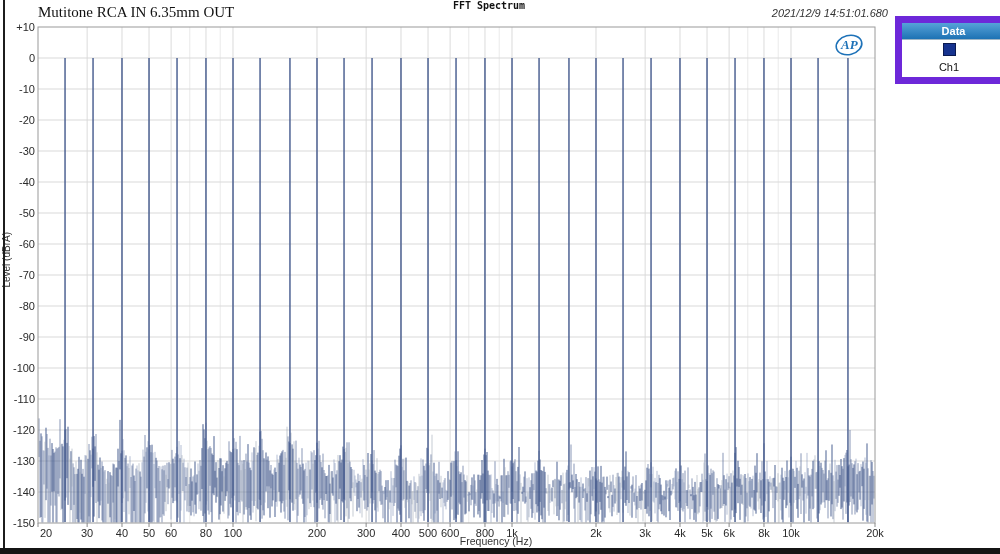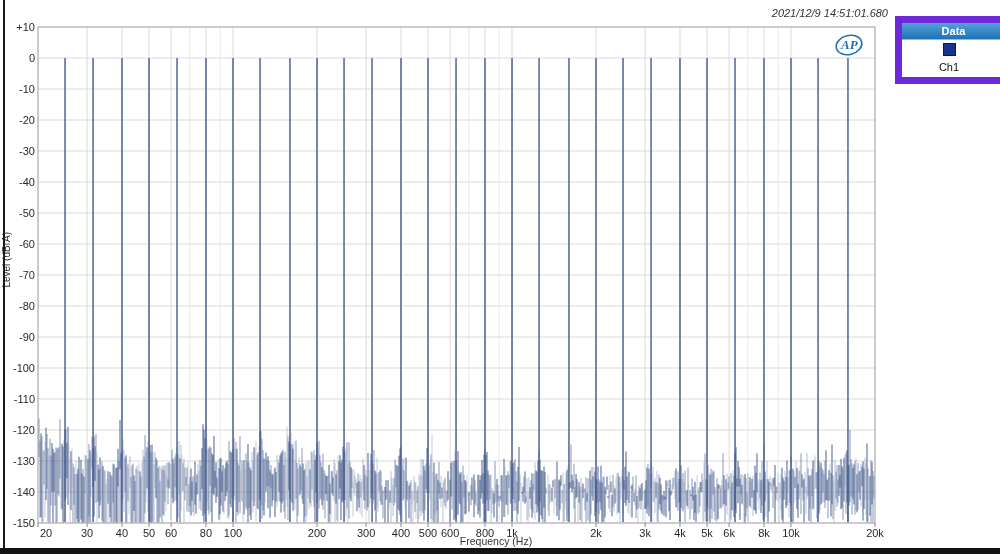--- a/index.html
+++ b/index.html
@@ -24,20 +24,22 @@
                  font-weight:bold;text-align:center;padding:2px 0;border-bottom:1px solid #9fb6c6;}
   .legend-row{display:flex;align-items:center;gap:5px;padding:3px 18px 4px 9px;font-size:11px;color:#111;background:#fff;flex-direction:column;}
   .swatch{display:inline-block;width:11px;height:11px;border:1px solid #0a1a50;background:#16338f;}
   .ap-logo{position:absolute;left:833px;top:33px;}
 </style>
 </head>
 <body>
 
 <div id="screen">
 
+  <div class="window-title">FFT Spectrum</div>
+  <div class="graph-title">Mutitone RCA IN 6.35mm OUT</div>
   <div class="timestamp">2021/12/9 14:51:01.680</div>
 
   <svg id="plot-svg" width="1000" height="554">
       <g>
         <line x1="38" y1="58" x2="875" y2="58" stroke="#d9d9d9" stroke-width="1"></line>
         <line x1="38" y1="89" x2="875" y2="89" stroke="#d9d9d9" stroke-width="1"></line>
         <line x1="38" y1="120" x2="875" y2="120" stroke="#d9d9d9" stroke-width="1"></line>
         <line x1="38" y1="151" x2="875" y2="151" stroke="#d9d9d9" stroke-width="1"></line>
         <line x1="38" y1="182" x2="875" y2="182" stroke="#d9d9d9" stroke-width="1"></line>
         <line x1="38" y1="213" x2="875" y2="213" stroke="#d9d9d9" stroke-width="1"></line>

